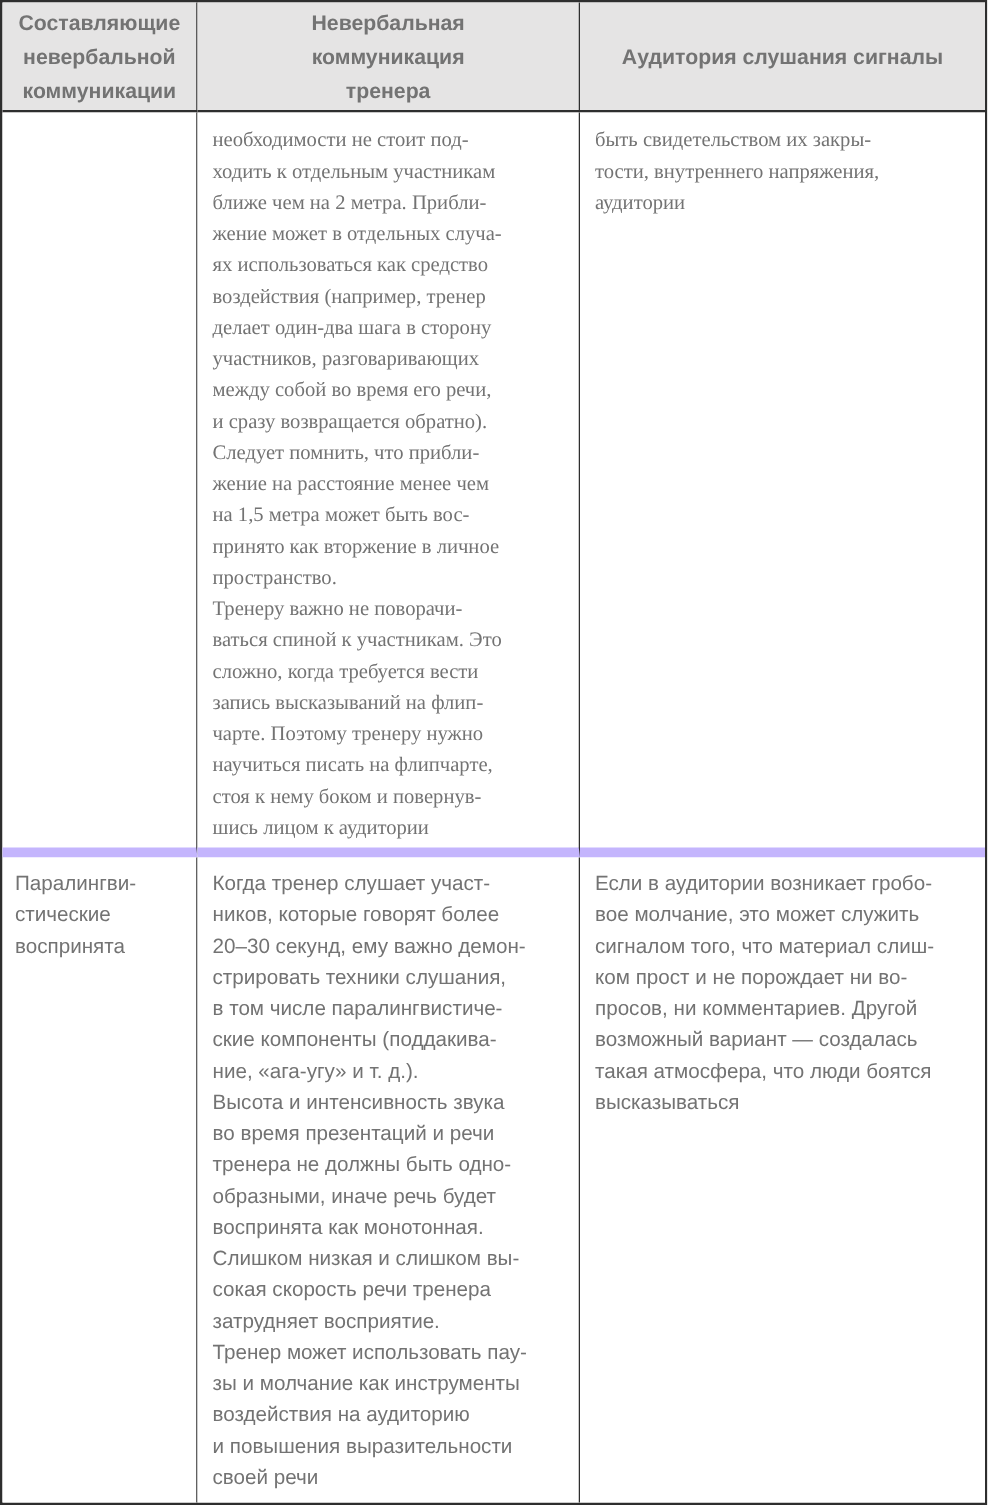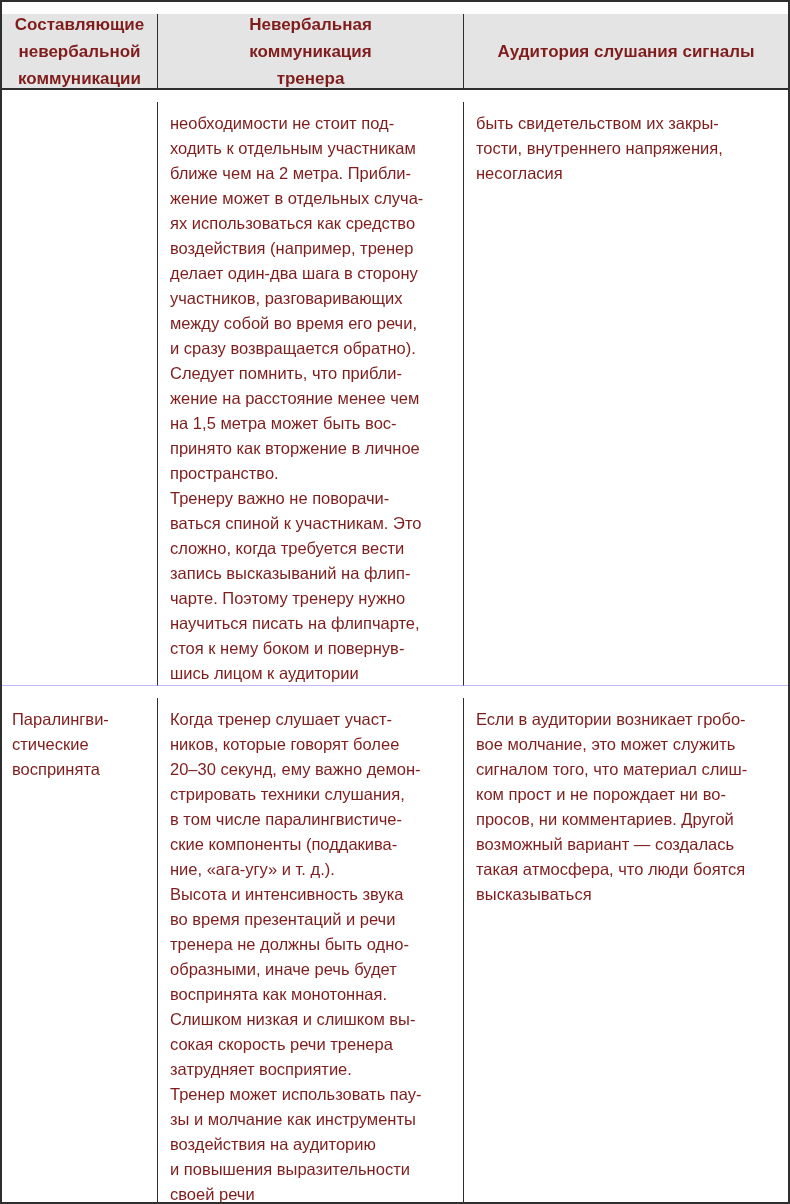--- a/index.html
+++ b/index.html
@@ -20,28 +20,27 @@
     inset: 0;
     box-sizing: border-box;
     border: 2px solid #2e2e2e;
     background: #ffffff;
     display: grid;
     grid-template-columns: 156px 306px 1fr;
     grid-template-rows: 88px 596px 1fr;
   }
   .cell {
     box-sizing: border-box;
-    color: #7f1d1d;
+    color: #737373;
     overflow: hidden;
-    margin-top: 12px;
   }
   
   .c1, .c2 { border-right: 1.5px solid #2e2e2e; }
   .rhead .cell { border-bottom: 2px solid #2e2e2e; }
-  .r1 .cell { border-bottom: 1px solid #c4b5fd; }
+  .r1 .cell { border-bottom: 8px solid #c4b5fd; font-family: Liberation Serif, serif; }
   
   .head {
     background: #e5e4e4;
     font-weight: bold;
     font-size: 17px;
     line-height: 27px;
     display: flex;
     align-items: center;
     justify-content: center;
     text-align: center;
@@ -95,21 +94,21 @@
 Тренеру важно не поворачи-
 ваться спиной к участникам. Это
 сложно, когда требуется вести
 запись высказываний на флип-
 чарте. Поэтому тренеру нужно
 научиться писать на флипчарте,
 стоя к нему боком и повернув-
 шись лицом к аудитории</div>
       <div class="cell body c3">быть свидетельством их закры-
 тости, внутреннего напряжения,
-несогласия</div>
+аудитории</div>
     </div>
 
     <div class="r2" style="display:contents">
       <div class="cell body c1">Паралингви-
 стические
 воспринята</div>
       <div class="cell body c2">Когда тренер слушает участ-
 ников, которые говорят более
 20–30 секунд, ему важно демон-
 стрировать техники слушания,

